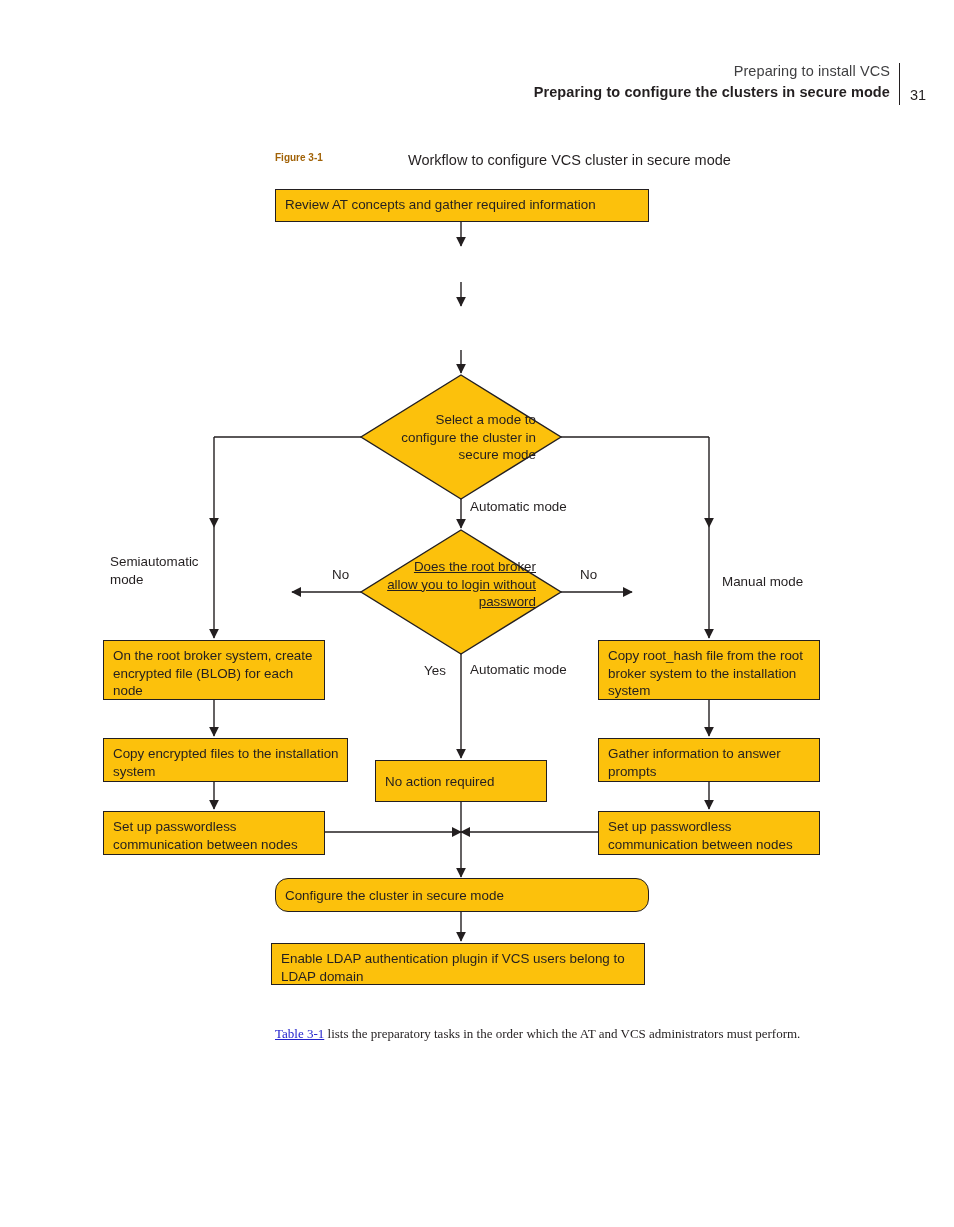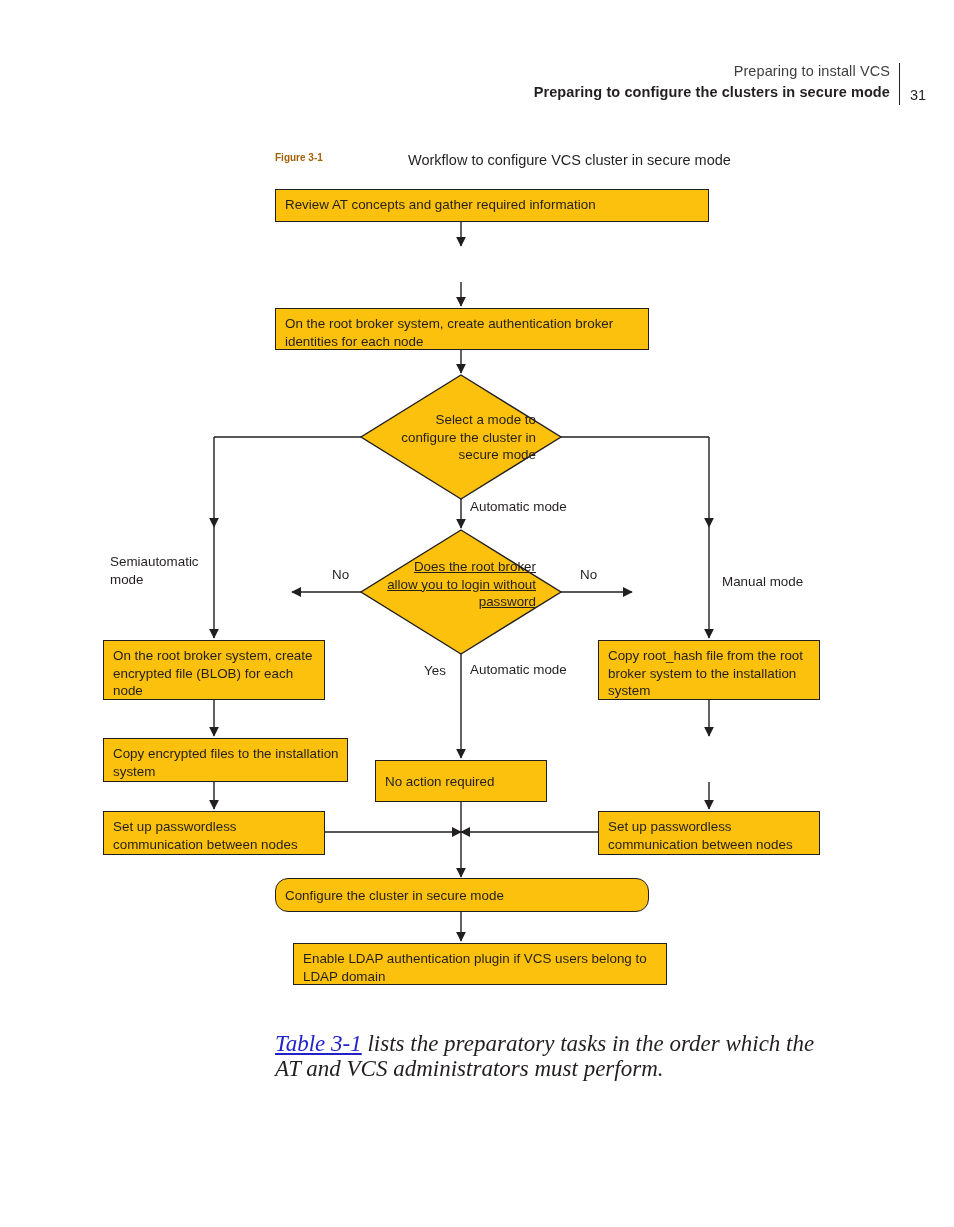--- a/index.html
+++ b/index.html
@@ -113,24 +113,23 @@
     white-space: pre-line;
   }
 
   
   .body-para {
     position: absolute;
     left: 275px;
     top: 1008px;
     width: 560px;
     font-family: "Liberation Serif", serif;
-    font-size: 23px;
+    font-size: 13px;
     line-height: 25px;
     color: #231f20;
-    font-style: italic;
   }
   .xref {
     color: #2222cc;
   }
 </style>
 </head>
 <body>
 
 <div class="page-header">
   <div class="hdr-line1">Preparing to install VCS</div>
@@ -188,24 +187,23 @@
       <line x1="325" y1="832" x2="461" y2="832" marker-end="url(#ah)"></line>
 
       <line x1="598" y1="832" x2="461" y2="832" marker-end="url(#ah)"></line>
 
       <line x1="461" y1="802" x2="461" y2="877" marker-end="url(#ah)"></line>
 
       <line x1="461" y1="912" x2="461" y2="941" marker-end="url(#ah)"></line>
     </g>
   </svg>
 
-  <div class="node" style="left:275px;top:189px;width:434px;height:33px;">Review AT concepts and gather required information</div>
-
-
-  <div class="node" style="left:275px;top:308px;width:374px;height:42px;">On the root broker system, create authentication broker identities for each node</div>
+  <div class="node" style="left:275px;top:189px;width:374px;height:33px;">Review AT concepts and gather required information</div>
+
+
 
   <div class="diamond-label" style="left:386px;top:411px;width:150px;">Select a mode to configure the cluster in secure mode</div>
 
   <div class="diamond-label" style="left:386px;top:558px;width:150px;text-decoration:underline;">Does the root broker allow you to login without password</div>
 
   <div class="edge-label" style="left:110px;top:553px;width:120px;">Semiautomatic
 mode</div>
 
   <div class="edge-label" style="left:470px;top:498px;">Automatic mode</div>
 
@@ -222,21 +220,22 @@
   <div class="node" style="left:103px;top:640px;width:222px;height:60px;">On the root broker system, create encrypted file (BLOB) for each node</div>
 
   <div class="node" style="left:103px;top:738px;width:245px;height:44px;">Copy encrypted files to the installation system</div>
 
   <div class="node" style="left:103px;top:811px;width:222px;height:44px;">Set up passwordless communication between nodes</div>
 
   <div class="node" style="left:375px;top:760px;width:172px;height:42px;display:flex;align-items:center;">No action required</div>
 
   <div class="node" style="left:598px;top:640px;width:222px;height:60px;">Copy root_hash file from the root broker system to the installation system</div>
 
+  <div class="node" style="left:598px;top:738px;width:222px;height:44px;">Gather information to answer prompts</div>
 
   <div class="node" style="left:598px;top:811px;width:222px;height:44px;">Set up passwordless communication between nodes</div>
 
   <div class="node" style="left:275px;top:878px;width:374px;height:34px;display:flex;align-items:center;border-radius:13px;">Configure the cluster in secure mode</div>
 
-  <div class="node" style="left:293px;top:943px;width:374px;height:42px;">Enable LDAP authentication plugin if VCS users belong to LDAP domain</div>
+  <div class="node" style="left:271px;top:943px;width:374px;height:42px;">Enable LDAP authentication plugin if VCS users belong to LDAP domain</div>
 </div>
 
 <p class="body-para"><a class="xref" href="#">Table 3-1</a><span> lists the preparatory tasks in the order which the AT and VCS administrators must perform.</span></p>
 
 </body></html>

